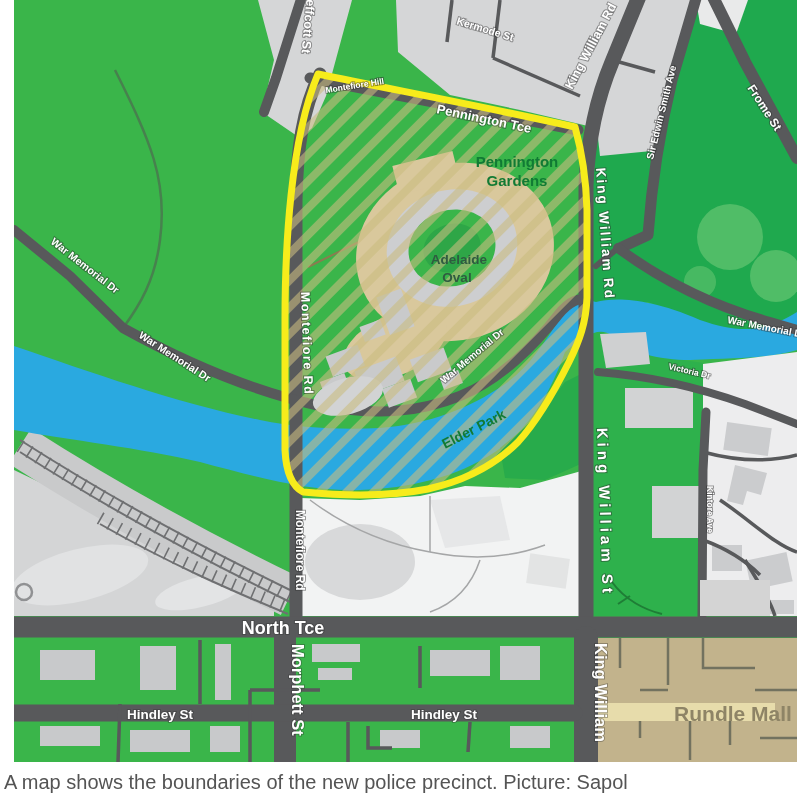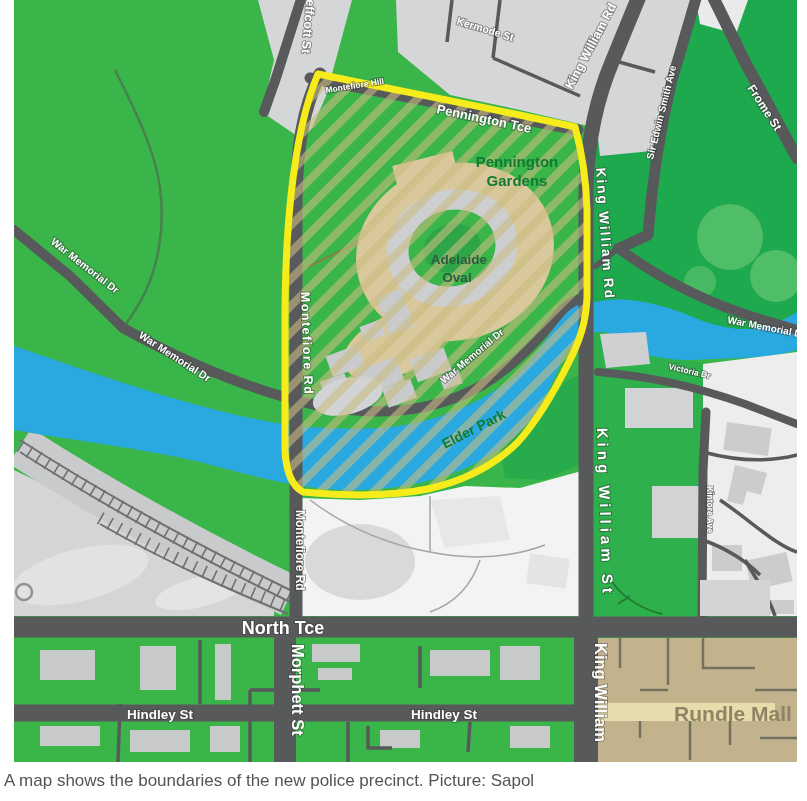--- a/index.html
+++ b/index.html
@@ -5,21 +5,21 @@
   html,body{margin:0;padding:0;background:#ffffff;}
   body{font-family:"Liberation Sans",sans-serif;width:807px;height:801px;overflow:hidden;}
   .map-wrap{width:807px;height:762px;position:relative;}
   svg{display:block;}
   text{font-family:"Liberation Sans",sans-serif;}
   .st{fill:#ffffff;font-weight:700;paint-order:stroke;stroke:rgba(45,45,45,.45);stroke-width:2px;}
   .st-big{fill:#ffffff;font-weight:700;paint-order:stroke;stroke:rgba(45,45,45,.35);stroke-width:2px;}
   .park-label{fill:#117a34;font-weight:700;}
   .oval-label{fill:#2f5b40;font-weight:700;}
   .mall-label{fill:#8e8466;font-weight:700;}
-  .caption{font-size:17px;color:#545454;padding:9px 4px 0 4px;}
+  .caption{font-size:20px;color:#545454;padding:9px 4px 0 4px;}
 </style>
 </head>
 <body>
 
 <div class="map-wrap">
 <svg width="807" height="762" viewBox="0 0 807 762">
   <defs>
     <clipPath id="mapClip">
           <rect x="14" y="0" width="783" height="762"></rect>
         </clipPath>

